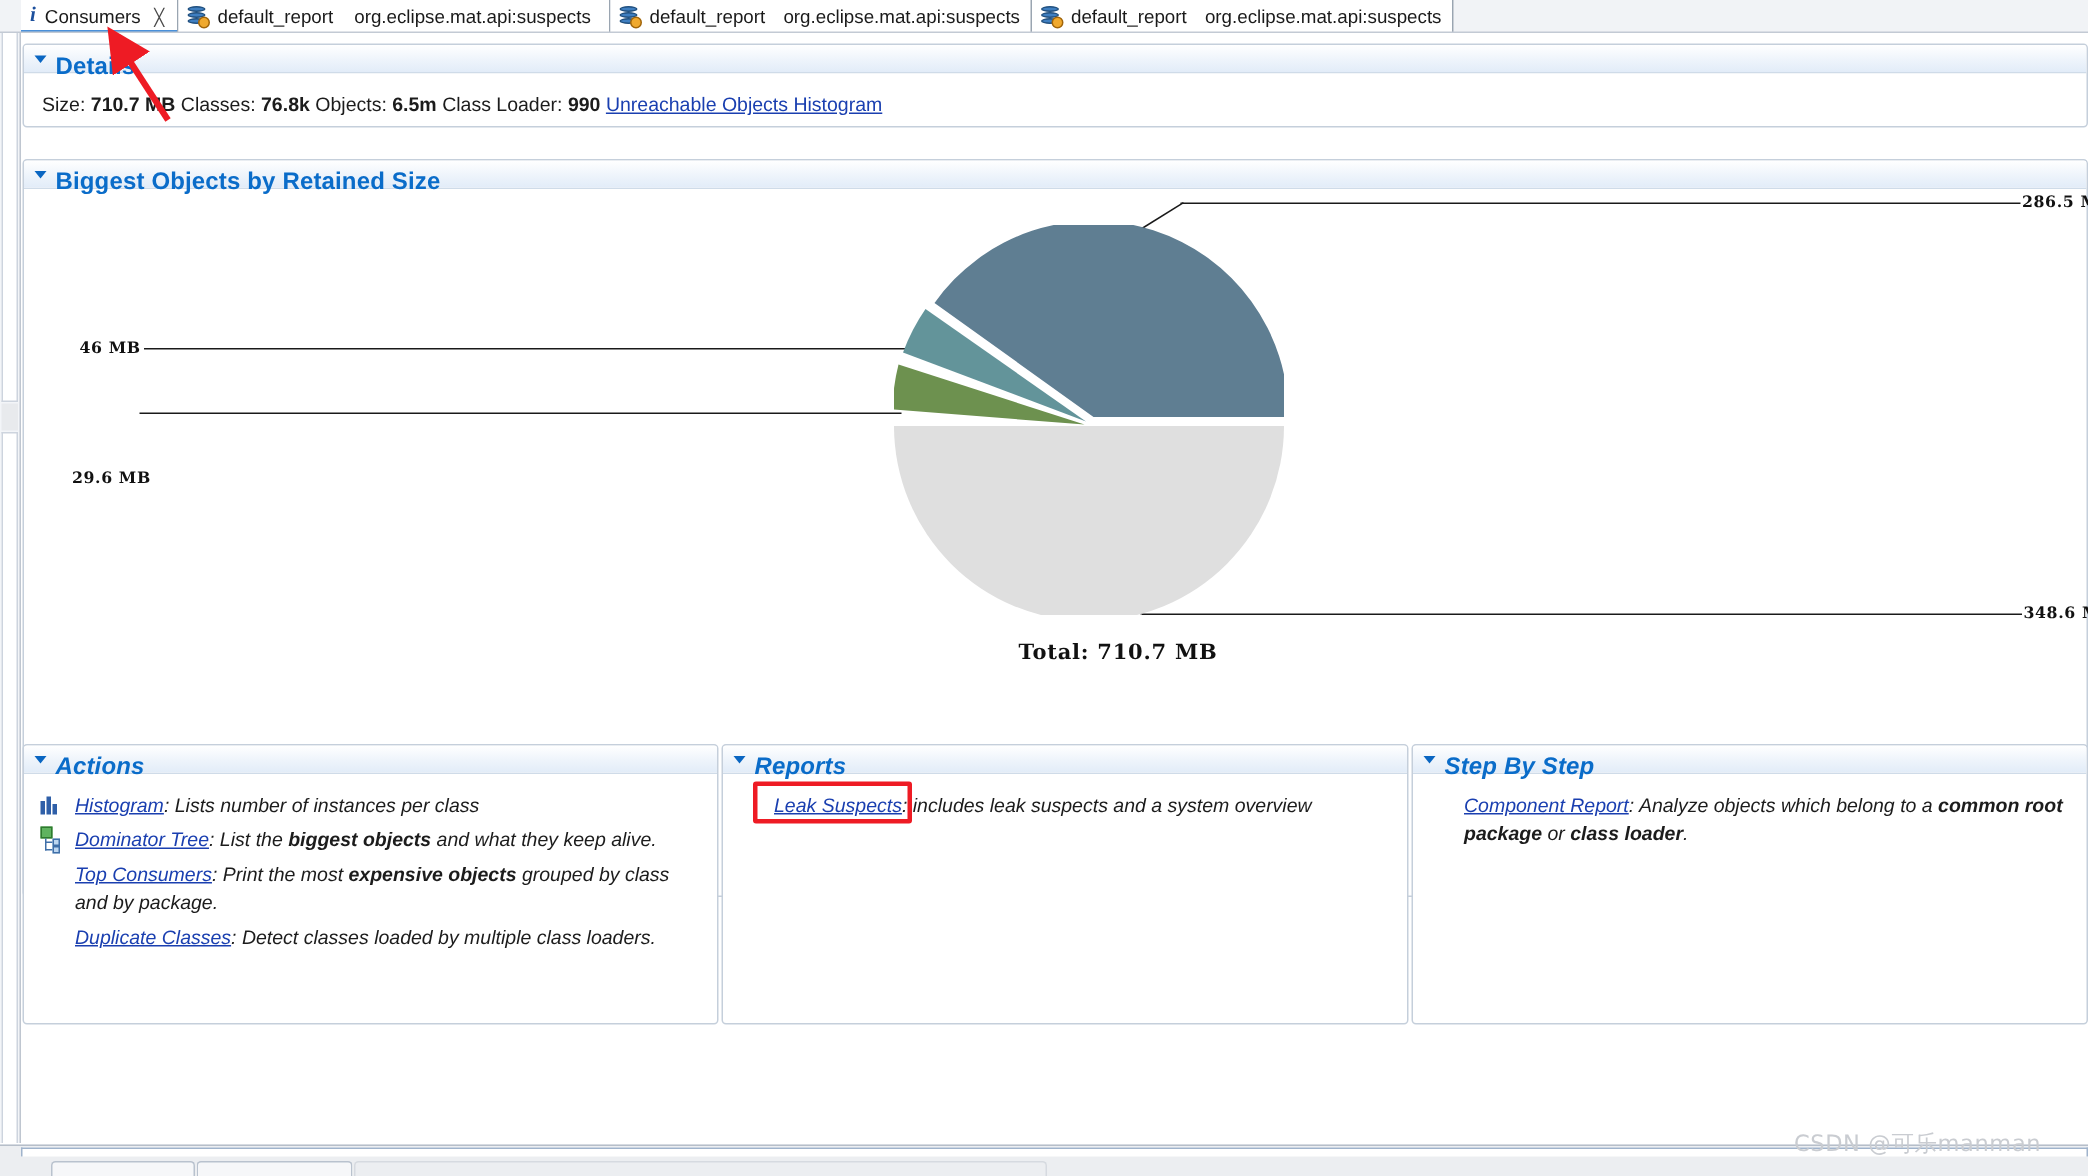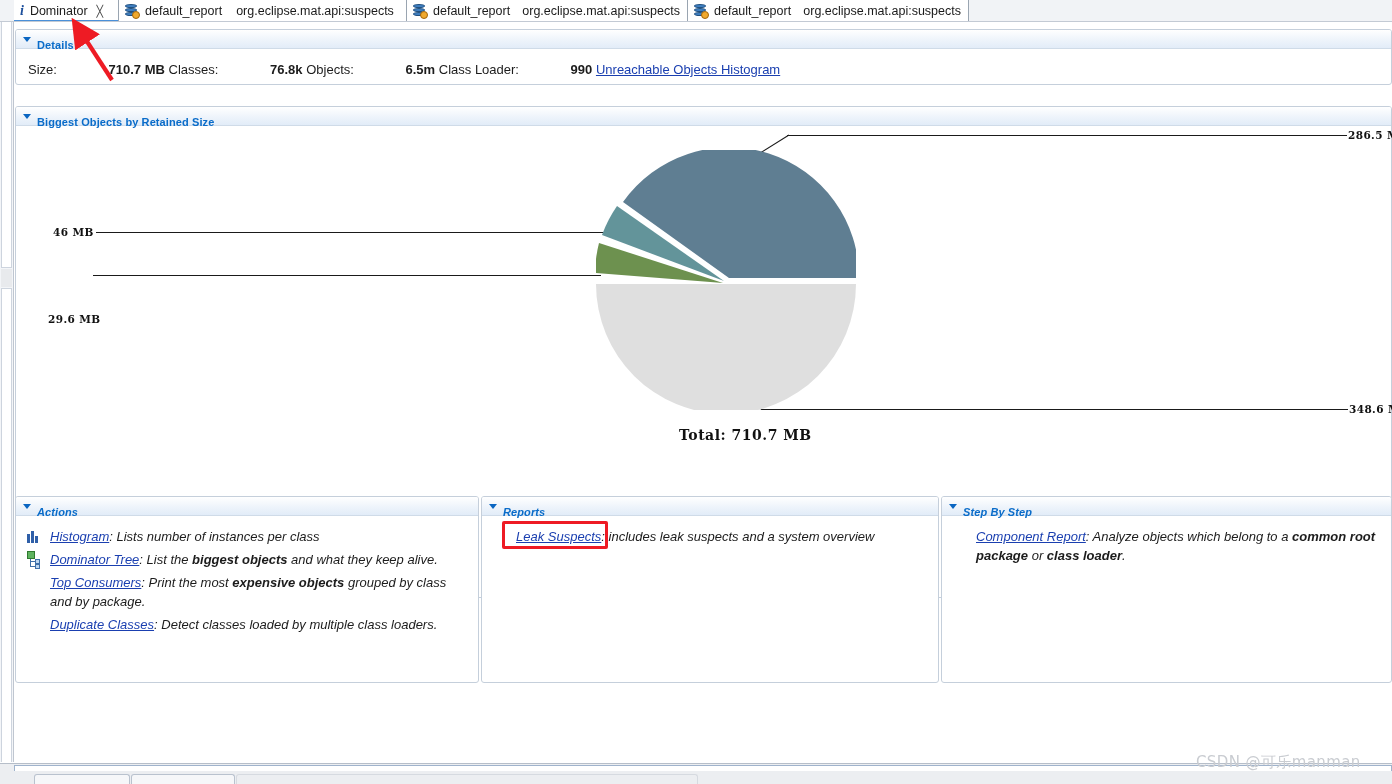--- a/index.html
+++ b/index.html
@@ -83,32 +83,32 @@
     border-bottom:1px solid #cfdbe8;
     border-radius:2px 2px 0 0;
   }
   .sec-head .twisty {
     width:0;height:0;
     border-left:4.5px solid transparent;
     border-right:4.5px solid transparent;
     border-top:5px solid #0a66c2;
   }
   .sec-head .sec-title {
-    font-size:11px; font-weight:bold; color:#0a6cc9;
+    font-size:16px; font-weight:bold; color:#0a6cc9;
     letter-spacing:0.1px;
     margin-top:12px;
   }
   .sec-body { padding:0; }
 
   
   #details { left:15px; top:29px; width:1377px; height:56px; }
   .details-line {
     padding:13px 0 0 12px; font-size:13px; color:#1c1c1c;
   }
-  .details-line b { font-weight:bold;margin-left:48px; }
+  .details-line b { font-weight:bold; }
   .details-line .lk { color:#1a3fb0; text-decoration:underline; cursor:pointer; }
 
   
   #biggest { left:15px; top:106px; width:1377px; height:492px; }
 
   .pie-wrap { position:relative; width:100%; height:363px; }
   .pie {
     position:absolute; left:580px; top:24px; width:260px; height:260px;
   }
   .pie svg { display:block; }
@@ -210,21 +210,21 @@
 </style>
 </head>
 <body>
 
 <div id="root">
 
   <div class="tabbar">
 
     <div class="tab active" id="tab0" style="left:14px;width:105px;">
       <span class="tab-i">i</span>
-      <span>Dominator</span>
+      <span>Consumers</span>
       <span class="close-x">╳</span>
       <span class="tab-underline"></span>
     </div>
 
     <div class="tab" id="tab1" style="left:119px;width:288px;">
       <span class="db-icon">
         <span class="d1"></span>
           <span class="d2"></span>
           <span class="d3"></span>
           <span class="gear"></span>

